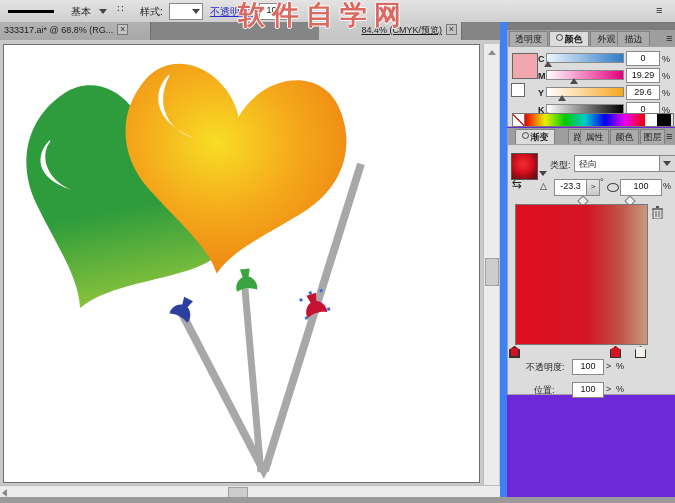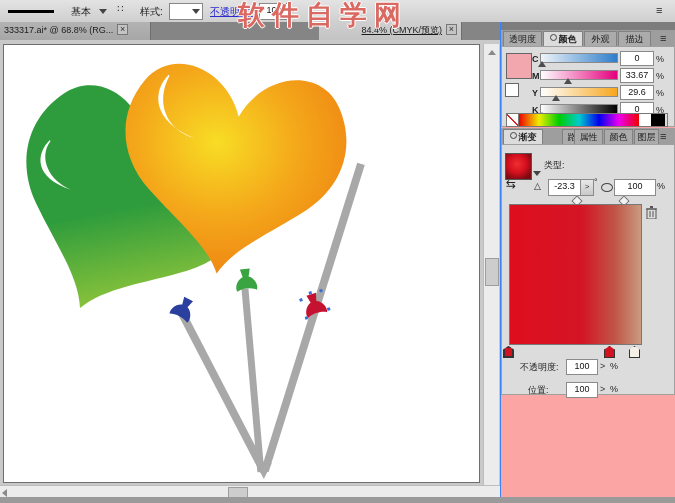--- a/index.html
+++ b/index.html
@@ -37,22 +37,22 @@
   .vscroll{left:483px;top:4px;width:15px;height:441px;background:#ececec;border-left:1px solid #bdbdbd;}
   .vthumb{left:1px;top:214px;width:12px;height:26px;background:#cdcdcd;border:1px solid #9e9e9e;}
   .up-tri{left:4px;top:6px;width:0;height:0;border-left:4px solid transparent;
           border-right:4px solid transparent;border-bottom:5px solid #8a8a8a;}
   .hscroll{left:0;top:445px;width:500px;height:12px;background:#ececec;border-top:1px solid #bdbdbd;}
   .hthumb{left:228px;top:1px;width:18px;height:9px;background:#cdcdcd;border:1px solid #9e9e9e;}
   .left-tri{left:2px;top:3px;width:0;height:0;border-top:4px solid transparent;
             border-bottom:4px solid transparent;border-right:5px solid #8a8a8a;}
   .bottom-strip{left:0;top:497px;width:675px;height:6px;background:#9a9a9a;}
   
-  .panel-dock{left:500px;top:22px;width:175px;height:475px;background:#fca5a5;
-              border-left:1px solid #3b82f6;box-sizing:border-box;}
+  .panel-dock{left:500px;top:22px;width:175px;height:475px;background:#6d28d9;
+              border-left:7px solid #3b82f6;box-sizing:border-box;}
   .dock-top{left:0;top:0;width:175px;height:8px;background:#7d7d7d;}
   .ptab-row{width:174px;height:16px;background:#9e9e9e;}
   .ptab{top:1px;height:15px;font-size:9px;color:#1d1d1d;text-align:center;line-height:15px;
         background:#ababab;border:1px solid #818181;border-bottom:none;box-sizing:border-box;
         white-space:nowrap;overflow:hidden;}
   .ptab.active{background:#dcdcdc;font-weight:bold;}
   .panel-dot{display:inline-block;width:5px;height:5px;border:1px solid #444;border-radius:50%;
              margin-right:2px;vertical-align:1px;}
   .pbody{left:0;width:174px;background:#dcdcdc;border:1px solid #a0a0a0;box-sizing:border-box;}
   .plabel{font-size:9px;color:#1d1d1d;}
@@ -158,38 +158,38 @@
 <div class="abs bottom-strip"></div>
 
 <div class="abs panel-dock">
   <div class="abs dock-top"></div>
 
   <div class="abs" style="left:0;top:8px;width:174px">
     <div class="ptab-row">
       <span class="abs ptab" style="left:2px;width:39px"><span>透明度</span></span>
       <span class="abs ptab active" style="left:42px;width:40px"><span class="panel-dot"></span><span>颜色</span></span>
       <span class="abs ptab" style="left:83px;width:33px"><span>外观</span></span>
-      <span class="abs ptab" style="left:117px;width:33px"><span>描边</span></span>
+      <span class="abs ptab" style="left:110px;width:33px"><span>描边</span></span>
       <span class="abs menu-icon" style="left:159px;top:3px">≡</span>
     </div>
     <div class="abs pbody" style="top:16px;height:81px">
       <div class="abs" style="left: 4px; top: 6px; width: 24px; height: 24px; border: 1px solid rgb(102, 102, 102); background: rgb(242, 166, 173);" id="fill-swatch"></div>
       <div class="abs" style="left:3px;top:36px;width:12px;height:12px;background:#fff;border:1px solid #666"></div>
 
       <div>
         <span class="abs plabel" style="left:30px;top:7px;font-weight:bold">C</span>
         <div class="abs track" style="left:38px;top:6px;width:76px;background:linear-gradient(to right,#eef4f8,#2e7ecb)"></div>
         <span class="abs handle" style="left:36px;top:14px"></span>
         <span class="abs val-box" style="left:118px;top:4px;width:32px;height:13px">0</span>
         <span class="abs plabel" style="left:154px;top:7px">%</span>
 
         <span class="abs plabel" style="left:30px;top:24px;font-weight:bold">M</span>
         <div class="abs track" style="left:38px;top:23px;width:76px;background:linear-gradient(to right,#fff,#e5007d)"></div>
         <span class="abs handle" style="left:62px;top:31px"></span>
-        <span class="abs val-box" style="left:118px;top:21px;width:32px;height:13px">33.67</span>
+        <span class="abs val-box" style="left:118px;top:21px;width:32px;height:13px">19.29</span>
         <span class="abs plabel" style="left:154px;top:24px">%</span>
 
         <span class="abs plabel" style="left:30px;top:41px;font-weight:bold">Y</span>
         <div class="abs track" style="left:38px;top:40px;width:76px;background:linear-gradient(to right,#fff,#f6a71f)"></div>
         <span class="abs handle" style="left:50px;top:48px"></span>
         <span class="abs val-box" style="left:118px;top:38px;width:32px;height:13px">29.6</span>
         <span class="abs plabel" style="left:154px;top:41px">%</span>
 
         <span class="abs plabel" style="left:30px;top:58px;font-weight:bold">K</span>
         <div class="abs track" style="left:38px;top:57px;width:76px;background:linear-gradient(to right,#fff,#000)"></div>
@@ -202,41 +202,47 @@
         <span class="abs none-swatch" style="left:0;top:0;width:12px;height:12px;border-right:1px solid #777;box-sizing:border-box"></span>
         <span class="abs" style="left:12px;top:0;width:120px;height:12px;background:linear-gradient(to right,#e00,#ee0,#0c0,#0cc,#00e,#e0e,#e00)"></span>
         <span class="abs" style="left:132px;top:0;width:12px;height:12px;background:#fff"></span>
         <span class="abs" style="left:144px;top:0;width:14px;height:12px;background:#000"></span>
       </div>
     </div>
   </div>
 
   <div class="abs" style="left:0;top:106px;width:174px">
     <div class="ptab-row">
-      <span class="abs ptab active" style="left:2px;width:40px"><span class="panel-dot"></span><span>渐变</span></span>
+      <span class="abs ptab active" style="left:8px;width:40px"><span class="panel-dot"></span><span>渐变</span></span>
       <span class="abs ptab" style="left:61px;width:29px"><span>路径</span></span>
       <span class="abs ptab" style="left:73px;width:29px"><span>属性</span></span>
       <span class="abs ptab" style="left:103px;width:29px"><span>颜色</span></span>
       <span class="abs ptab" style="left:133px;width:25px"><span>图层</span></span>
       <span class="abs menu-icon" style="left:159px;top:3px">≡</span>
     </div>
     <div class="abs pbody" style="top:16px;height:251px">
 
       <svg class="abs" style="left:3px;top:8px;border:1px solid #555" width="25" height="25">
         <defs>
             <radialGradient id="swGrad" cx="0.45" cy="0.4" r="0.65">
           <stop offset="0" stop-color="#ef2f2f"></stop>
           <stop offset="0.55" stop-color="#d50f1f"></stop>
           <stop offset="1" stop-color="#7c0a10"></stop>
         </radialGradient>
           </defs>
         <rect width="25" height="25" fill="url(#swGrad)"></rect>
       </svg>
       <span class="abs dd-tri" style="left:31px;top:26px"></span>
       <span class="abs plabel" style="left:42px;top:14px">类型:</span>
+      <div class="abs" style="left:66px;top:10px;width:102px;height:17px;background:#fff;border:1px solid #888;box-sizing:border-box">
+        <span class="abs plabel" style="left:4px;top:2px">径向</span>
+        <span class="abs" style="right:0;top:0;width:15px;height:15px;background:#d8d8d8;border-left:1px solid #888">
+          <span class="abs dd-tri" style="left:3px;top:5px"></span>
+        </span>
+      </div>
 
       <span class="abs menu-icon" style="left:4px;top:34px;font-size:12px">⇆</span>
       <span class="abs plabel" style="left:32px;top:36px">△</span>
       <span class="abs val-box" style="left:46px;top:34px;width:31px;height:15px">-23.3</span>
       <span class="abs spinbtn" style="left:78px;top:34px;width:12px;height:15px">&gt;</span>
       <span class="abs plabel" style="left:92px;top:32px">°</span>
       <span class="abs ellipse-icon" style="left:99px;top:38px"></span>
       <span class="abs val-box" style="left:112px;top:34px;width:40px;height:15px">100</span>
       <span class="abs plabel" style="left:155px;top:36px">%</span>
 

